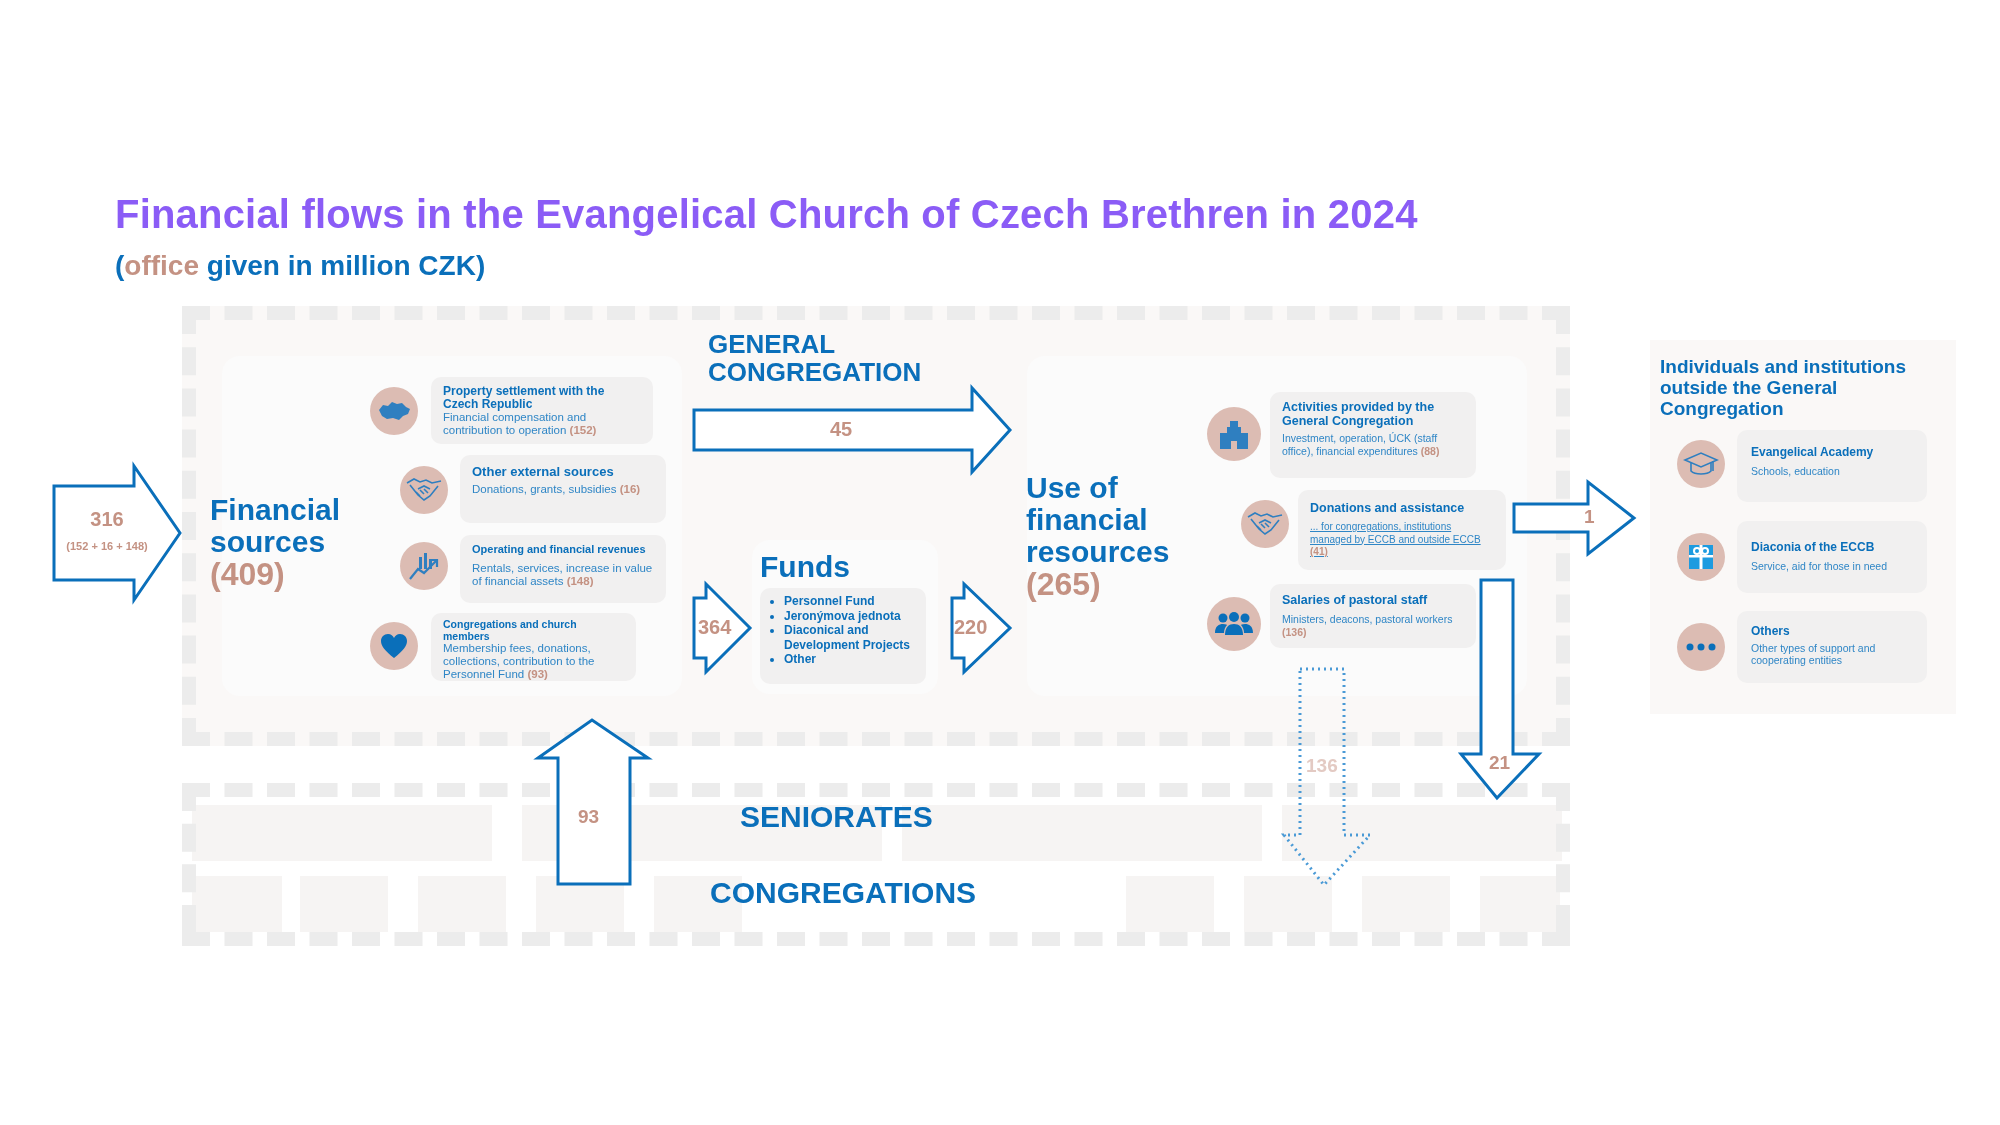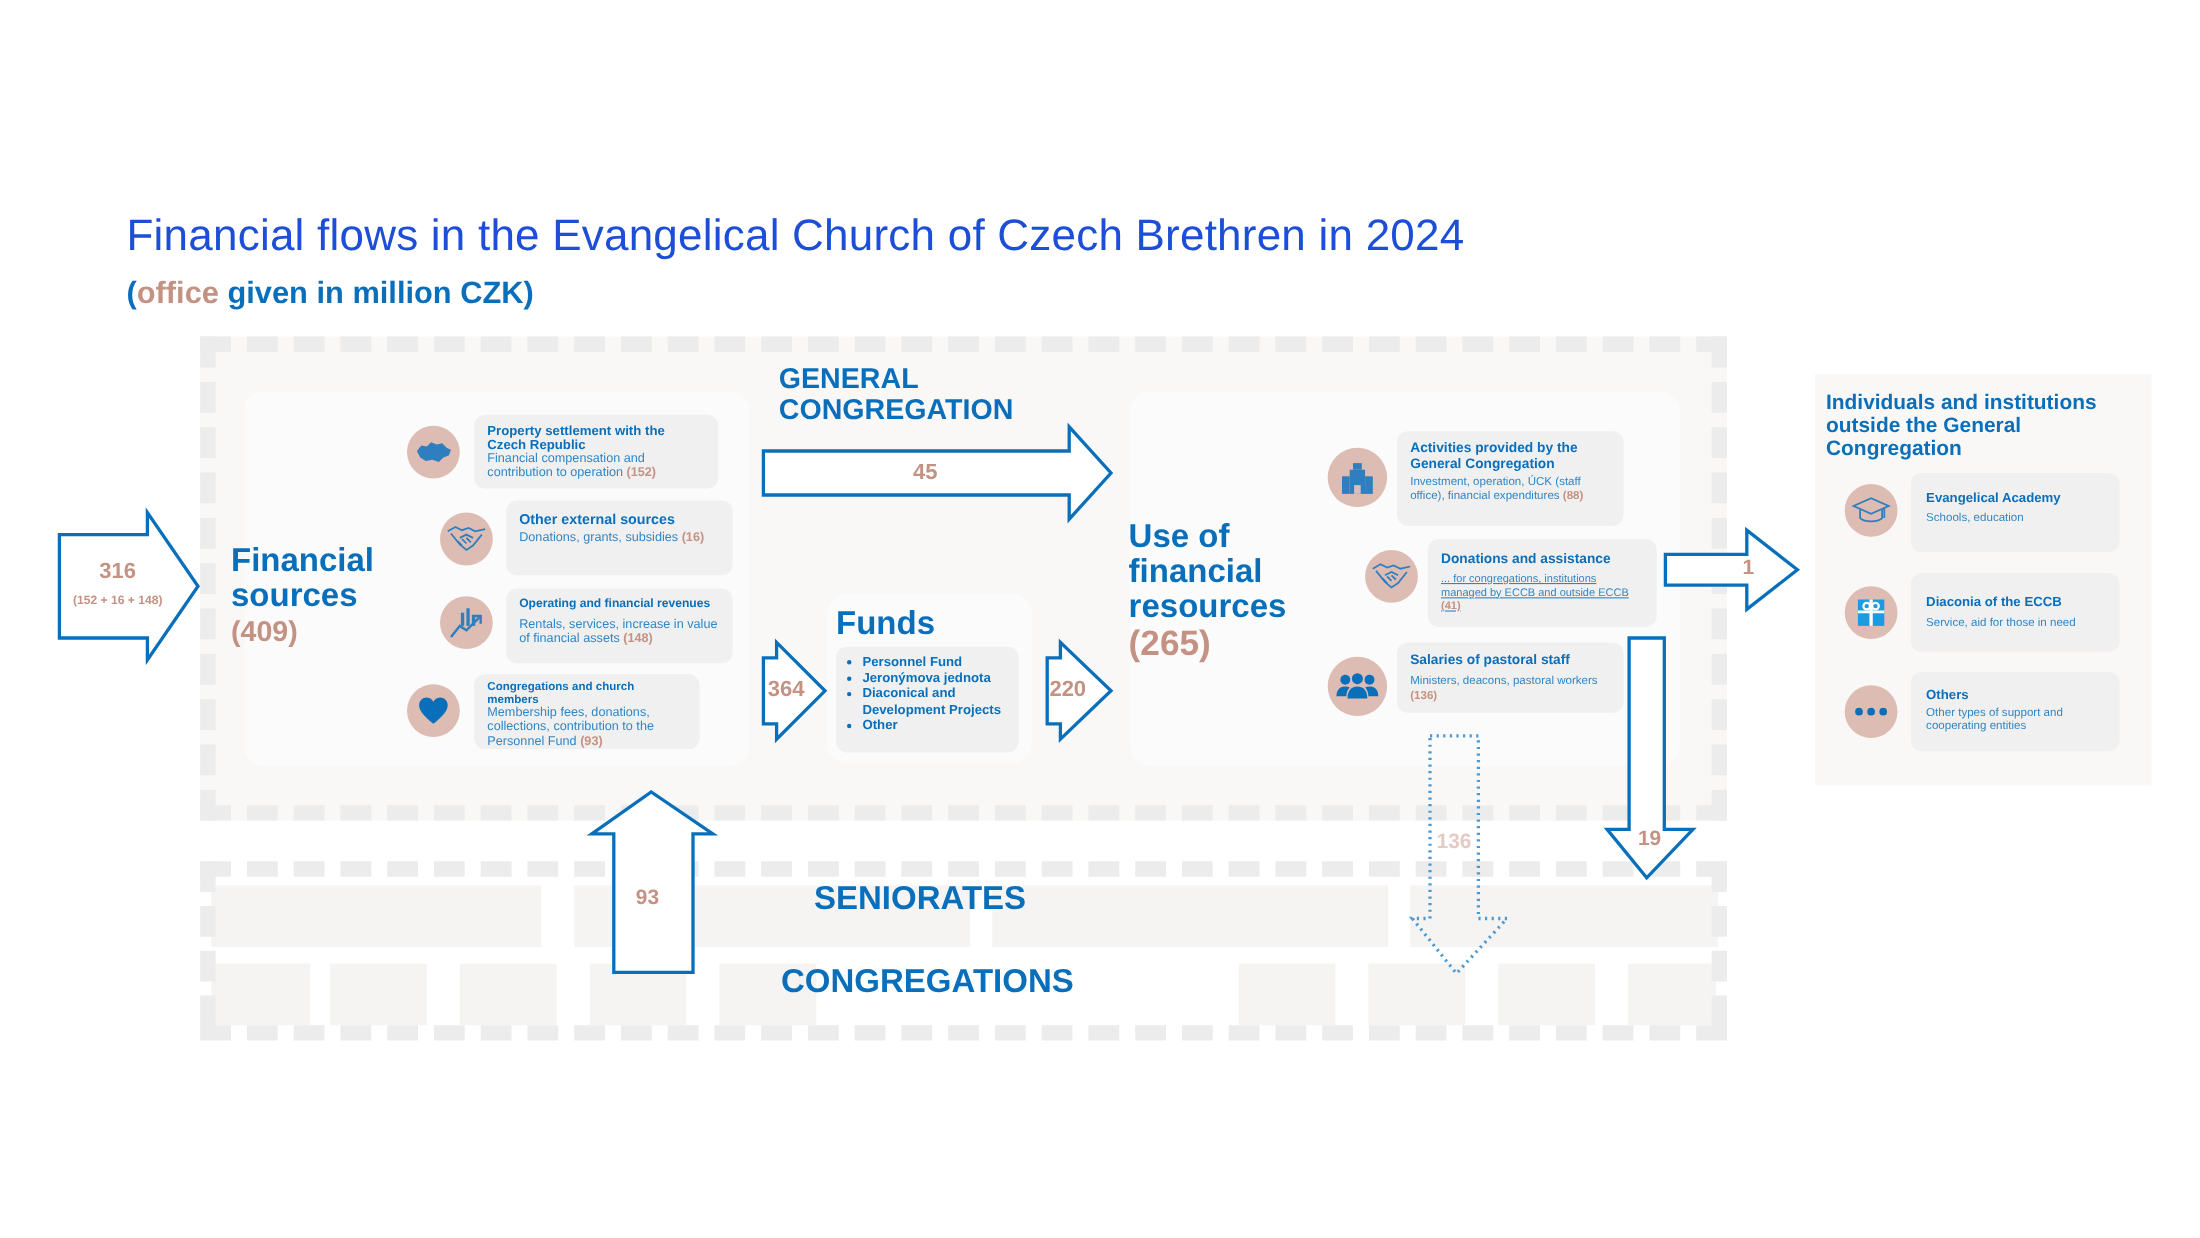--- a/index.html
+++ b/index.html
@@ -1,18 +1,18 @@
 <!DOCTYPE html>
 <html><head>
 <meta charset="utf-8">
 <style>
   html,body{margin:0;padding:0;}
   body{width:2000px;height:1125px;background:#ffffff;position:relative;overflow:hidden;font-family:"Liberation Sans","DejaVu Sans",sans-serif;}
   .abs{position:absolute;}
-  .title{left:115px;top:192px;font-size:40px;font-weight:normal;color:#1d4ed8;letter-spacing:0.2px;white-space:nowrap;}
+  .title{left:115px;top:192px;font-size:40px;font-weight:bold;color:#8b5cf6;letter-spacing:0.2px;white-space:nowrap;}
   .subtitle{left:115px;top:250px;font-size:28px;font-weight:bold;color:#0a6fba;white-space:nowrap;}
   .subtitle .fig{color:#c49283;}
 
   
   .frame{box-sizing:border-box;border:14px dashed #ececec;background:#faf8f7;}
   .card{background:#fbfbfb;border-radius:18px;}
   .item{background:#f1f0f0;border-radius:10px;box-sizing:border-box;padding:8px 12px;}
   .item .h{font-weight:bold;color:#0a6fba;font-size:12px;line-height:13px;}
   .item .d{color:#2f86c6;font-size:11.5px;line-height:13px;margin-top:2px;}
   .item .v{color:#c49283;font-weight:bold;}
@@ -57,21 +57,21 @@
 <svg class="arrow" style="left:52px;top:464px;" width="130" height="140">
   <polygon points="2,22 82,22 82,2 128,69 82,136 82,116 2,116" fill="#fff" stroke="#0a6fba" stroke-width="3"></polygon>
 </svg>
 <div class="abs num" style="left:52px;top:508px;width:110px;text-align:center;font-size:20px;">316</div>
 <div class="abs num" style="left:52px;top:540px;width:110px;text-align:center;font-size:11px;">(152 + 16 + 148)</div>
 
 <div class="abs card" style="left:222px;top:356px;width:460px;height:340px;"></div>
 <div class="abs big-label" style="left:210px;top:494px;font-size:30px;line-height:32px;">
   <div>Financial</div>
   <div>sources</div>
-  <div class="num" style="font-size:26px;">(409)</div>
+  <div class="num" style="font-size:32px;">(409)</div>
 </div>
 
 <div class="abs circle" style="left:370px;top:387px;">
   <svg width="34" height="22" viewBox="0 0 34 22">
       <path d="M2,10 L6,5 L11,6 L15,2 L20,4 L25,3 L29,7 L33,9 L31,14 L26,16 L22,20 L16,18 L10,19 L5,16 Z" fill="#2f7fc0"></path>
     </svg>
 </div>
 <div class="abs item" style="left:431px;top:377px;width:222px;height:67px;">
   <div class="h">Property settlement with the Czech Republic</div>
   <div class="d" style="margin-top:0;"><span>Financial compensation and contribution to operation</span> <span class="v">(152)</span></div>
@@ -200,21 +200,21 @@
 <div class="abs num" style="left:578px;top:806px;font-size:19px;">93</div>
 
 <svg class="arrow" style="left:1282px;top:667px;" width="92" height="222">
   <polygon points="18,2 62,2 62,168 88,168 42,218 2,168 18,168" fill="none" stroke="#4a9ad6" stroke-width="3" stroke-dasharray="2 4"></polygon>
 </svg>
 <div class="abs num" style="left:1306px;top:755px;font-size:19px;color:#e3cac3;">136</div>
 
 <svg class="arrow" style="left:1459px;top:578px;" width="84" height="222">
   <polygon points="22,2 54,2 54,176 80,176 38,220 2,176 22,176" fill="#fff" stroke="#0a6fba" stroke-width="3"></polygon>
 </svg>
-<div class="abs num" style="left:1489px;top:752px;font-size:19px;">19</div>
+<div class="abs num" style="left:1489px;top:752px;font-size:19px;">21</div>
 
 <svg class="arrow" style="left:1512px;top:480px;" width="126" height="80">
   <polygon points="2,24 76,24 76,2 122,38 76,74 76,52 2,52" fill="#fff" stroke="#0a6fba" stroke-width="3"></polygon>
 </svg>
 <div class="abs num" style="left:1584px;top:506px;font-size:19px;">1</div>
 
 <div class="abs" style="left:1650px;top:340px;width:306px;height:374px;background:#faf8f7;"></div>
 <div class="abs big-label" style="left:1660px;top:356px;width:280px;font-size:19px;line-height:21px;">Individuals and institutions outside the General Congregation</div>
 
 <div class="abs circle" style="left:1677px;top:440px;">

